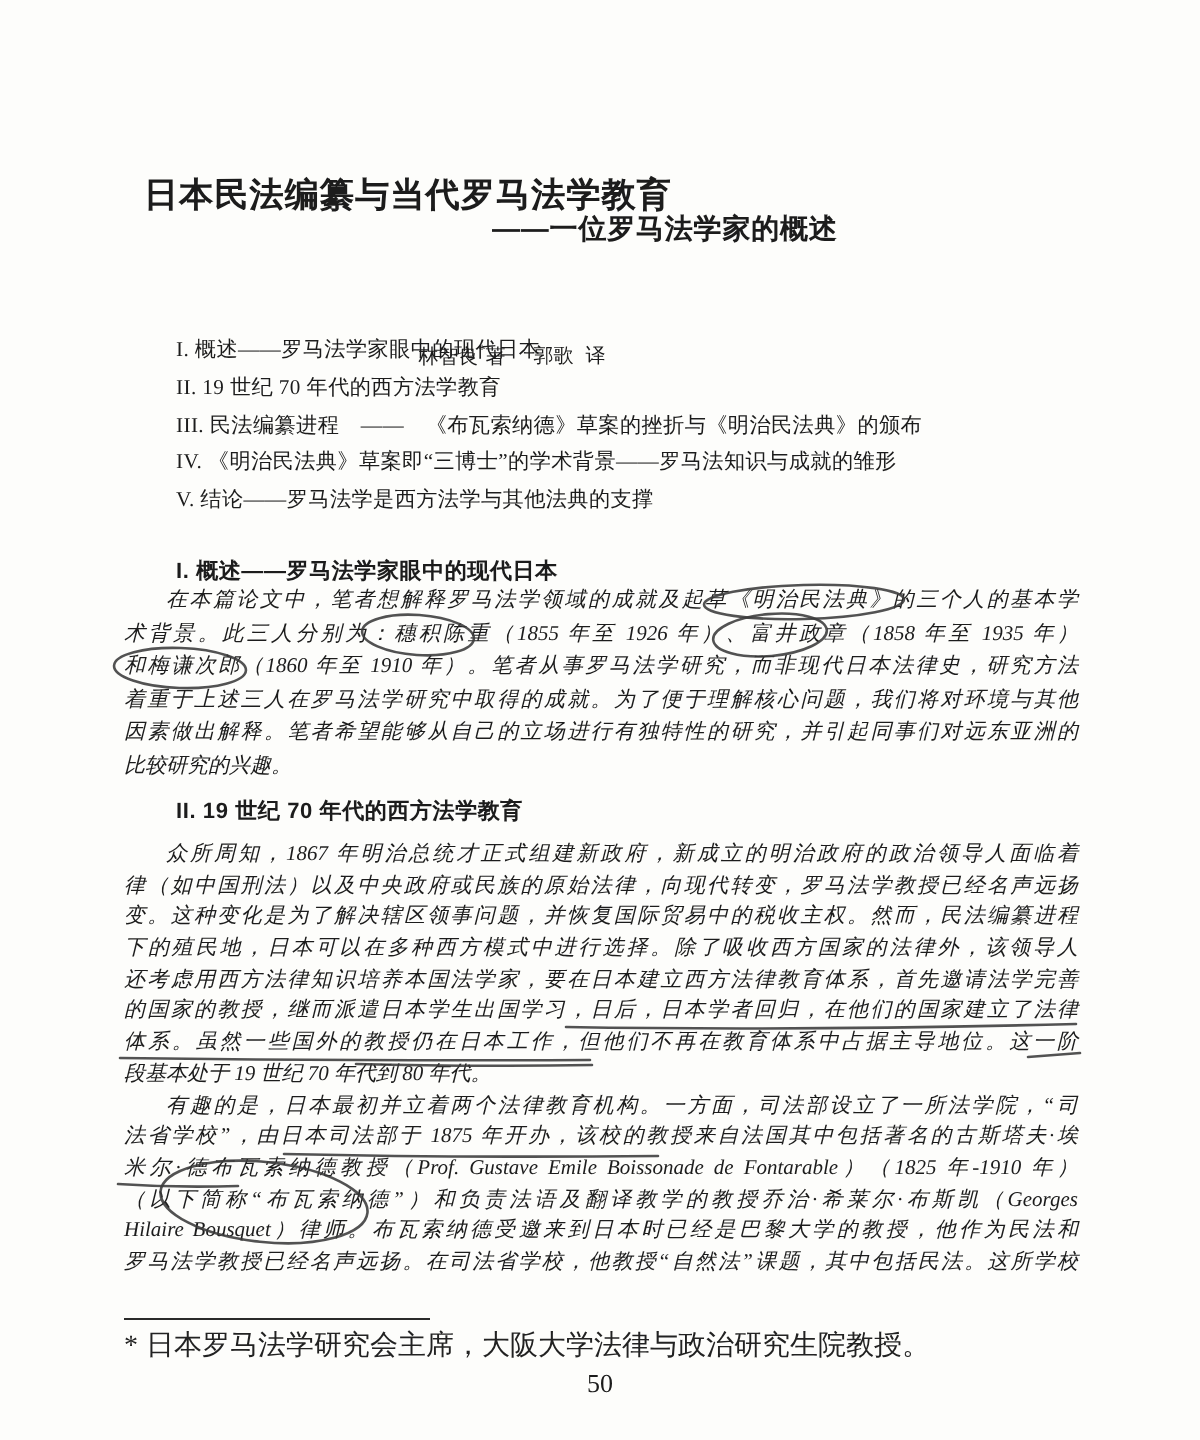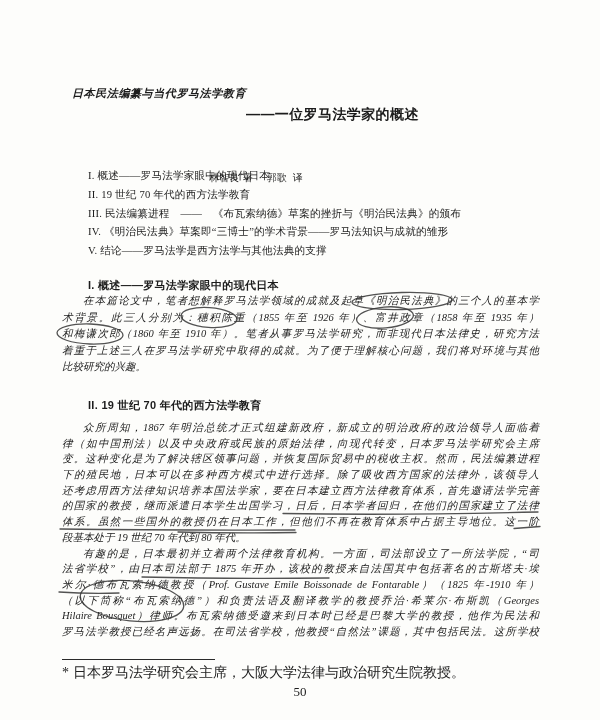--- a/index.html
+++ b/index.html
@@ -1,20 +1,20 @@
 <!DOCTYPE html>
 <html><head>
 <meta charset="utf-8">
 <style>
   html,body{margin:0;padding:0;background:#ffffff;}
   .page{position:relative;width:600px;height:720px;background:#fdfdfb;overflow:hidden;
         font-family:"Liberation Serif","DejaVu Serif",serif;color:#1c1c1c;
         -webkit-font-smoothing:antialiased;}
   .title{position:absolute;left:72px;top:86px;font-family:"Liberation Sans","DejaVu Sans",sans-serif;
-         font-weight:bold;font-size:11px;letter-spacing:0.6px;white-space:nowrap;font-style:italic;}
+         font-weight:bold;font-size:17px;letter-spacing:0.6px;white-space:nowrap;}
   .subtitle{position:absolute;left:246px;top:106px;font-family:"Liberation Sans","DejaVu Sans",sans-serif;
          font-weight:bold;font-size:14px;letter-spacing:0.4px;white-space:nowrap;}
   .authors{position:absolute;left:0;top:131px;width:512px;text-align:center;font-size:10px;white-space:nowrap;margin-top:40px;}
   .authors sup{font-size:7px;}
   .authors .translator{margin-left:14px;}
   .authors .t-role{margin-left:6px;}
   .toc{position:absolute;left:88px;top:167px;font-size:10.6px;}
   .toc-item{height:18.8px;line-height:18.8px;white-space:nowrap;letter-spacing:0.2px;}
   .sec-heading{position:absolute;left:88px;font-family:"Liberation Sans","DejaVu Sans",sans-serif;
          font-weight:bold;font-size:11px;letter-spacing:0.3px;white-space:nowrap;}
@@ -52,28 +52,29 @@
     <div class="toc-item">V. 结论——罗马法学是西方法学与其他法典的支撑</div>
   </div>
 
   <div class="sec-heading h1">I. 概述——罗马法学家眼中的现代日本</div>
 
   <div class="para p1">
     <div class="ln in">在本篇论文中，笔者想解释罗马法学领域的成就及起草《明治民法典》的三个人的基本学</div>
     <div class="ln">术背景。此三人分别为：穗积陈重（1855 年至 1926 年）、富井政章（1858 年至 1935 年）</div>
     <div class="ln">和梅谦次郎（1860 年至 1910 年）。笔者从事罗马法学研究，而非现代日本法律史，研究方法</div>
     <div class="ln">着重于上述三人在罗马法学研究中取得的成就。为了便于理解核心问题，我们将对环境与其他</div>
+    <div class="ln">因素做出解释。笔者希望能够从自己的立场进行有独特性的研究，并引起同事们对远东亚洲的</div>
     <div class="ln last">比较研究的兴趣。</div>
   </div>
 
   <div class="sec-heading h2">II. 19 世纪 70 年代的西方法学教育</div>
 
   <div class="para p2">
     <div class="ln in">众所周知，1867 年明治总统才正式组建新政府，新成立的明治政府的政治领导人面临着</div>
-    <div class="ln">律（如中国刑法）以及中央政府或民族的原始法律，向现代转变，日本罗马法学研究会主席</div>
+    <div class="ln">律（如中国刑法）以及中央政府或民族的原始法律，向现代转变，罗马法学教授已经名声远扬</div>
     <div class="ln">变。这种变化是为了解决辖区领事问题，并恢复国际贸易中的税收主权。然而，民法编纂进程</div>
     <div class="ln">下的殖民地，日本可以在多种西方模式中进行选择。除了吸收西方国家的法律外，该领导人</div>
     <div class="ln">还考虑用西方法律知识培养本国法学家，要在日本建立西方法律教育体系，首先邀请法学完善</div>
     <div class="ln">的国家的教授，继而派遣日本学生出国学习，日后，日本学者回归，在他们的国家建立了法律</div>
     <div class="ln">体系。虽然一些国外的教授仍在日本工作，但他们不再在教育体系中占据主导地位。这一阶</div>
     <div class="ln last">段基本处于 19 世纪 70 年代到 80 年代。</div>
     <div class="ln in">有趣的是，日本最初并立着两个法律教育机构。一方面，司法部设立了一所法学院，“司</div>
     <div class="ln">法省学校”，由日本司法部于 1875 年开办，该校的教授来自法国其中包括著名的古斯塔夫·埃</div>
     <div class="ln">米尔·德布瓦索纳德教授（Prof. Gustave Emile Boissonade de Fontarable）（1825 年-1910 年）</div>
     <div class="ln">（以下简称“布瓦索纳德”）和负责法语及翻译教学的教授乔治·希莱尔·布斯凯（Georges</div>

